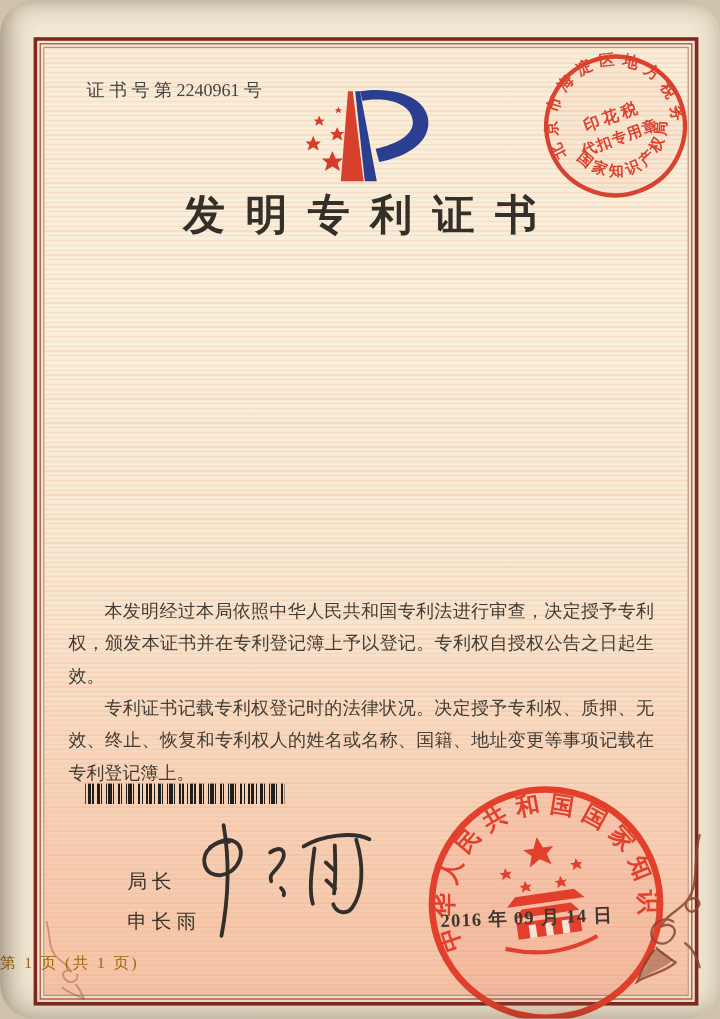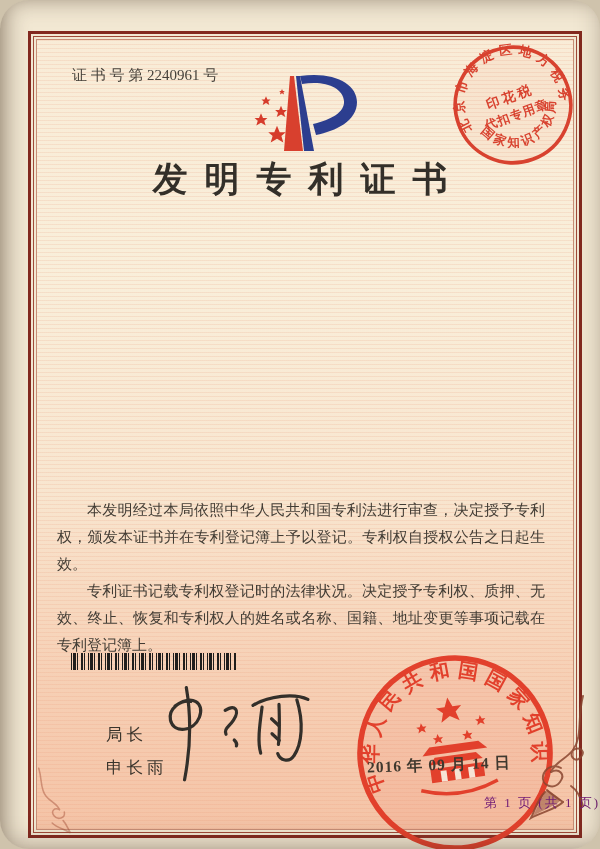--- a/index.html
+++ b/index.html
@@ -37,22 +37,22 @@
        #201e1c 6px 7px, transparent 7px 10px, #201e1c 10px 12px, transparent 12px 13px,
        #201e1c 13px 14px, transparent 14px 17px);}
   .director{left:65px;top:724px;z-index:5;font-family:"Liberation Sans","DejaVu Sans",sans-serif;
             font-weight:400;font-size:16.5px;letter-spacing:4px;color:#3a342c;margin-left:41px;}
   .director div{margin-bottom:11px;}
   .sig-svg{left:146px;top:680px;z-index:6;transform:rotate(-2deg);}
   .stamp{left:446px;top:38px;width:134px;height:134px;z-index:4;transform:rotate(-20deg);}
   .seal{left:351px;top:649px;width:208px;height:208px;z-index:3;transform:rotate(-8deg);}
   .seal-date{left:367px;top:755px;z-index:5;font-size:15.5px;font-weight:600;
              letter-spacing:1px;color:#3f382e;transform:rotate(-2deg);white-space:nowrap;}
-  .footer{left:0;right:0;top:794px;text-align:right;font-size:13px;letter-spacing:2px;
-          color:#701a75;z-index:5;}
+  .footer{left:0;right:0;top:794px;text-align:left;font-size:13px;letter-spacing:2px;
+          color:#a16207;z-index:5;}
   .flourish-br{left:527px;top:692px;z-index:4;}
   .flourish-bl{left:34px;top:756px;z-index:4;opacity:.55;transform:scaleX(-1);}
   svg text{font-family:"Liberation Serif","DejaVu Serif",serif;}
 </style>
 </head>
 <body>
 
 <div class="page">
 
   <div class="frame">

